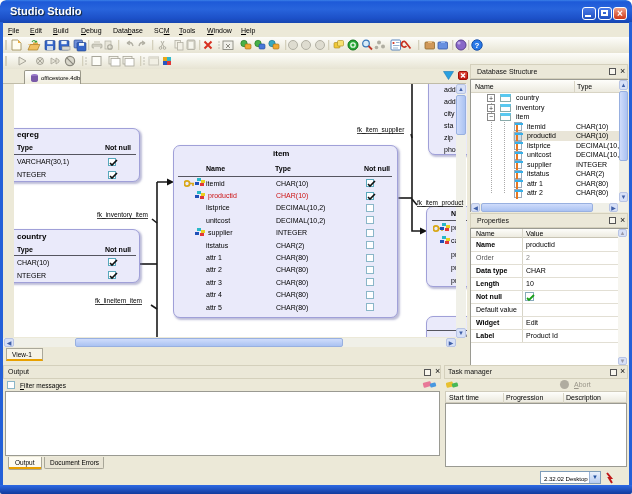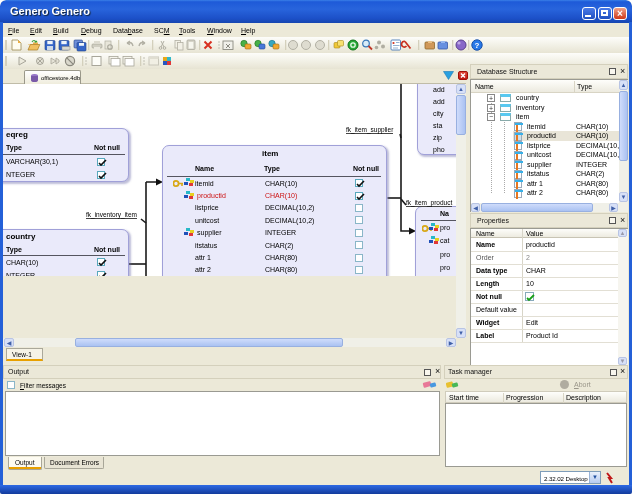--- a/index.html
+++ b/index.html
@@ -12,21 +12,21 @@
 .tbtn{position:absolute;top:7px;width:14px;height:13px;border:1px solid #fff;border-radius:3px;color:#fff}
 #bL{position:absolute;left:0;top:22px;width:3px;height:466px;background:#2460d8}
 #bR{position:absolute;left:629px;top:22px;width:3px;height:466px;background:#2460d8}
 #bB{position:absolute;left:0;top:485px;width:632px;height:9px;background:linear-gradient(#2e6ae4,#123a9c)}
 #menubar{position:absolute;left:3px;top:23px;width:626px;height:14px;background:#ece9d8;font-size:7px;color:#000}
 #menubar span{position:absolute;top:4px}
 #tb1{position:absolute;left:3px;top:37px;width:626px;height:16px;background:linear-gradient(#fdfdfa,#e7e4d3)}
 #tb2{position:absolute;left:3px;top:53px;width:626px;height:16px;background:linear-gradient(#fdfdfa,#e7e4d3)}
 #tabbar{position:absolute;left:3px;top:69px;width:463px;height:15px;background:#ece9d8;border-bottom:1px solid #c0bca8}
 #doctab{position:absolute;left:21px;top:1px;width:57px;height:14px;background:linear-gradient(#fff,#efecdc);border:1px solid #9a988a;border-bottom:none;border-radius:2px 2px 0 0;font-size:6.5px}
-#diag{position:absolute;left:3px;top:84px;width:453px;height:192px;background:#fff;overflow:hidden}
+#diag{position:absolute;left:14px;top:84px;width:453px;height:253px;background:#fff;overflow:hidden}
 .dtable{position:absolute;background:#eaeafa;border:1px solid #a0a0d8;border-radius:7px;box-shadow:1.5px 1.5px 2px rgba(110,110,170,.45)}
 .dt-title{position:absolute;font-weight:bold;font-size:8px;color:#000}
 .dt-h{position:absolute;font-weight:bold;font-size:7px;color:#000}
 .dt-t{position:absolute;font-size:7px;color:#000;white-space:nowrap}
 .dt-sep{position:absolute;height:1px;background:#55555f}
 .cb{position:absolute;width:8px;height:8px;background:#fff;border:1px solid #8ab6c8}
 .cbk{position:absolute;width:8px;height:8px;background:#fff;border:1px solid #58a8bc}
 .cbk svg{position:absolute;left:-1px;top:-2px}
 .flbl{position:absolute;font-size:6.5px;color:#000;border-bottom:1px solid #444;white-space:nowrap;z-index:5}
 #vscr{position:absolute;left:456px;top:84px;width:10px;height:254px;background:#f0f0e8}
@@ -44,21 +44,21 @@
 .t65{font-size:6.5px;color:#000;position:absolute;white-space:nowrap}
 .colicon{position:absolute;width:8px;height:9px;background:#fff;border:1px solid #9ab;}
 .colicon i{position:absolute;left:0px;top:0px;width:8px;height:2px;background:#38b0e8}
 .colicon b{position:absolute;left:1px;top:2px;width:2px;height:7px;background:#e87820}
 .gridic{position:absolute;width:10px;height:9px}
 .gridic i{position:absolute;width:4px;height:3px}
 </style></head>
 <body>
 <div id="win">
 <div id="title">
-      <span class="txt">Genero Genero</span>
+      <span class="txt">Studio Studio</span>
 <div class="tbtn" style="left:582px;background:linear-gradient(#4a7ae8,#2050c0)">
         <div style="position:absolute;left:2px;bottom:2px;width:6px;height:2px;background:#fff"></div>
       </div>
 <div class="tbtn" style="left:598px;background:linear-gradient(#4a7ae8,#2050c0)">
         <div style="position:absolute;left:2px;top:2px;width:7px;height:6px;border:2px solid #fff"></div>
       </div>
 <div class="tbtn" style="left:613px;background:linear-gradient(#f0a088,#d03818);font-size:10px;font-weight:bold;text-align:center;line-height:11px">×</div>
 </div>
 <div id="bL"></div>
     <div id="bR"></div>

